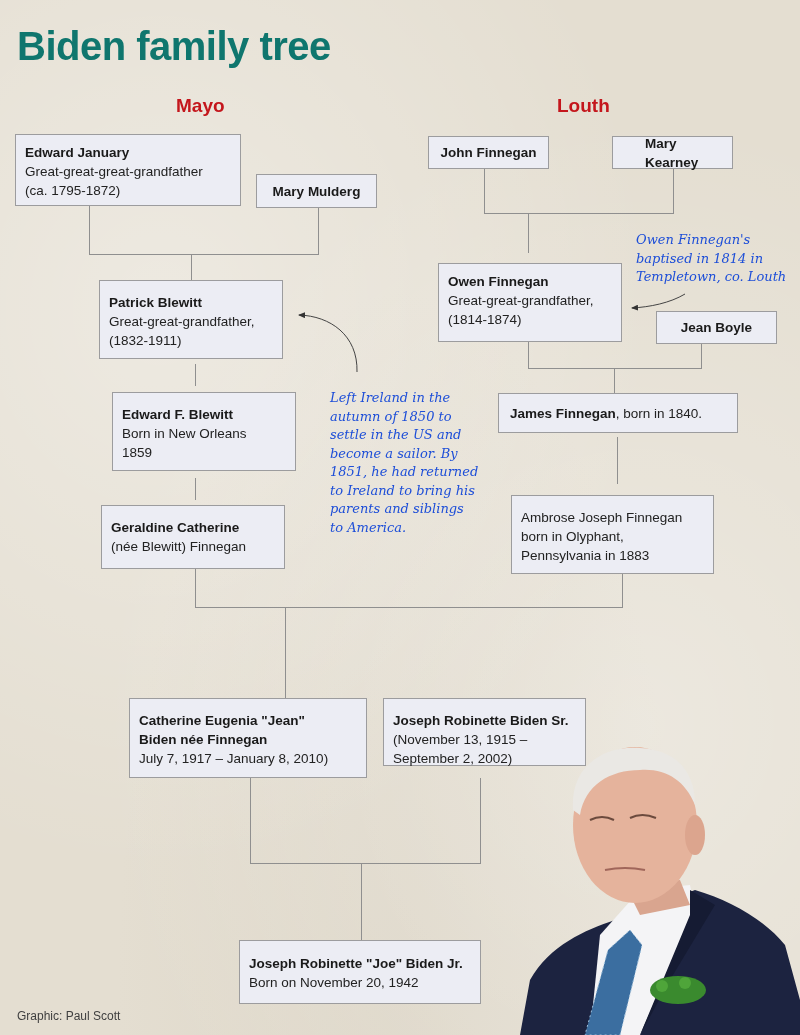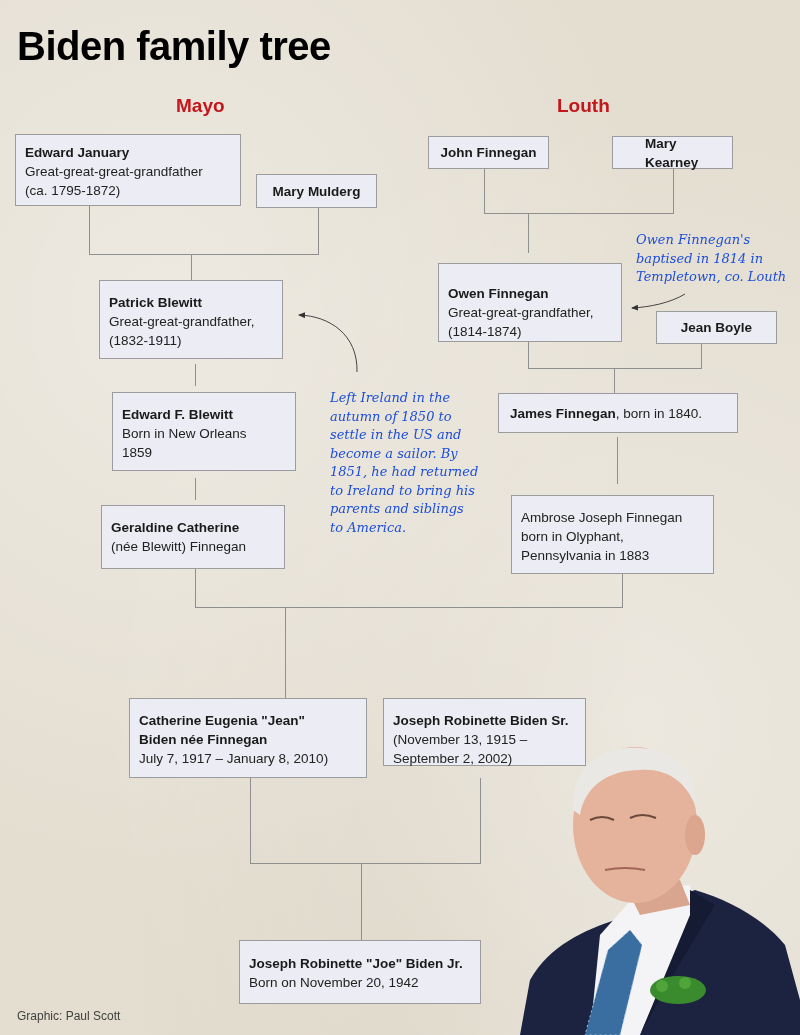--- a/index.html
+++ b/index.html
@@ -10,21 +10,21 @@
     background-color: #e4ded1;
     background-image:
       radial-gradient(ellipse at 20% 30%, rgba(255,255,255,0.35), transparent 55%),
       radial-gradient(ellipse at 80% 70%, rgba(255,255,255,0.30), transparent 60%),
       radial-gradient(ellipse at 50% 95%, rgba(200,190,170,0.25), transparent 50%);
     color: #222;
   }
   .title {
     position: absolute; left: 17px; top: 24px;
     font-size: 40px; font-weight: bold; letter-spacing: -0.5px;
-    color: #000000;
+    color: #0f766e;
   }
   .region {
     position: absolute; font-size: 19px; font-weight: bold; color: #c4161c;
   }
   .box {
     position: absolute;
     background: #ecedf4;
     border: 1px solid #9c9c9e;
     padding: 8px 9px;
     font-size: 13.5px; line-height: 19px; color: #222;
@@ -109,21 +109,21 @@
   <div class="name">Geraldine Catherine</div>
   <div>(née Blewitt) Finnegan</div>
 </div>
 
 <div class="box single" style="left:428px;top:136px;width:121px;height:33px;">
   <span class="name">John Finnegan</span>
 </div>
 <div class="box single" style="left:612px;top:136px;width:121px;height:33px;padding-left:32px;">
   <span class="name">Mary Kearney</span>
 </div>
-<div class="box" style="left:438px;top:263px;width:184px;height:79px;padding-top:20px;">
+<div class="box" style="left:438px;top:263px;width:184px;height:79px;padding-top:8px;">
   <div class="name">Owen Finnegan</div>
   <div>Great-great-grandfather,</div>
   <div>(1814-1874)</div>
 </div>
 <div class="box single" style="left:656px;top:311px;width:121px;height:33px;">
   <span class="name">Jean Boyle</span>
 </div>
 <div class="box" style="left:498px;top:393px;width:240px;height:40px;display:flex;align-items:center;padding-left:11px;">
   <span class="name">James Finnegan</span>
     <span>, born in 1840.</span>

